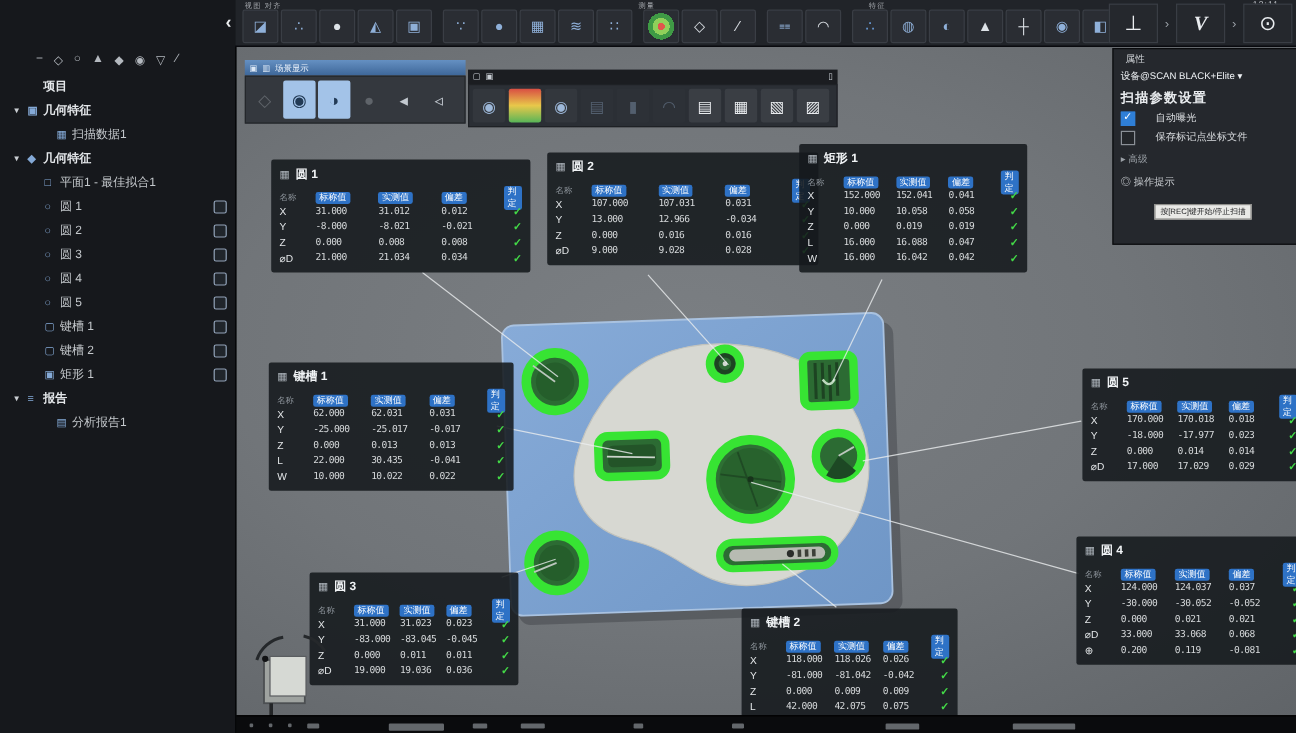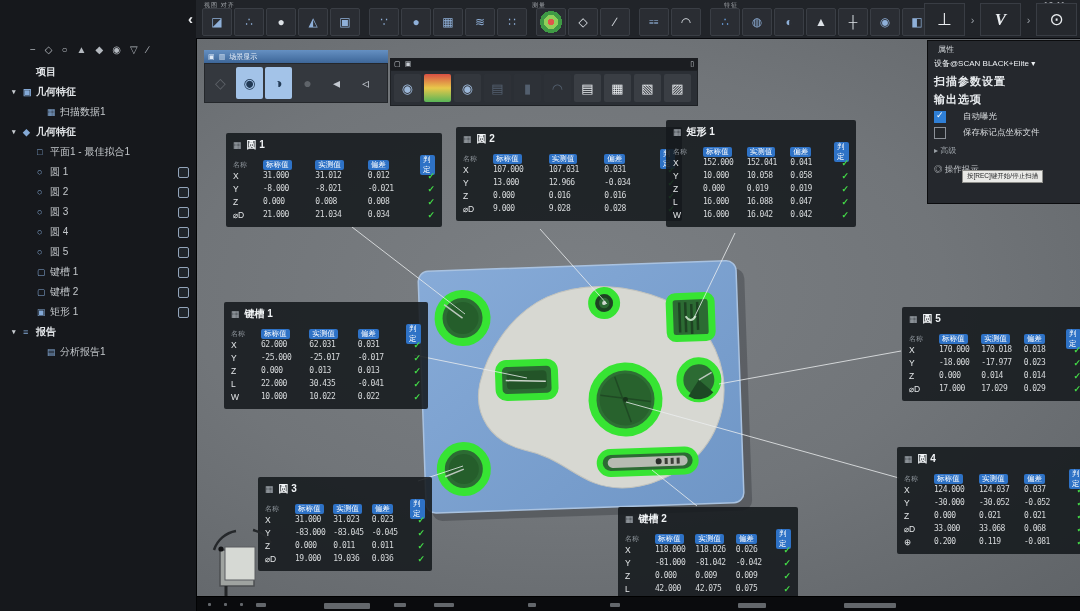--- a/index.html
+++ b/index.html
@@ -222,21 +222,20 @@
       <div class="rbtn light">▦</div>
       <div class="rbtn light">▧</div>
       <div class="rbtn light">▨</div>
     </div>
 </div>
 
 <div class="right-panel">
   <div class="rp-tab">属性</div>
   <div class="rp-dev">设备@SCAN BLACK+Elite ▾</div>
   <div class="rp-sec">扫描参数设置</div>
-  <div class="rp-sec">输出选项</div>
   <div class="rp-chk">
     <span class="cbx on"></span>
     <span>自动曝光</span>
   </div>
   <div class="rp-chk">
     <span class="cbx"></span>
     <span>保存标记点坐标文件</span>
   </div>
   <div class="rp-adv">▸ 高级</div>
   <div class="rp-hint">◎ 操作提示</div>

